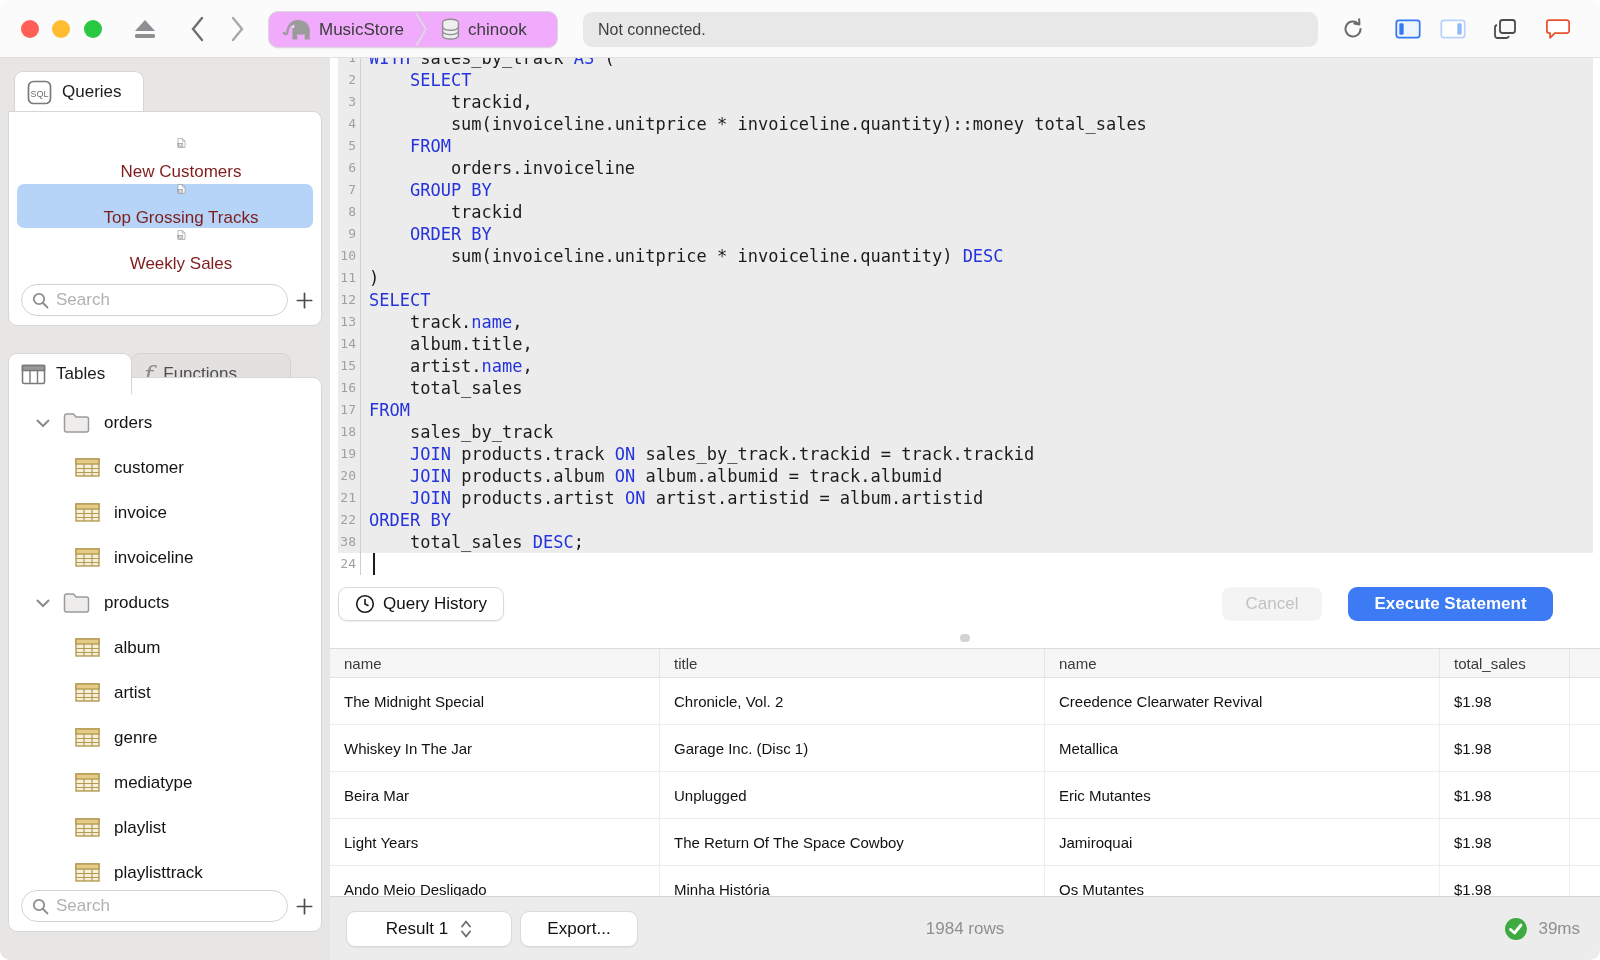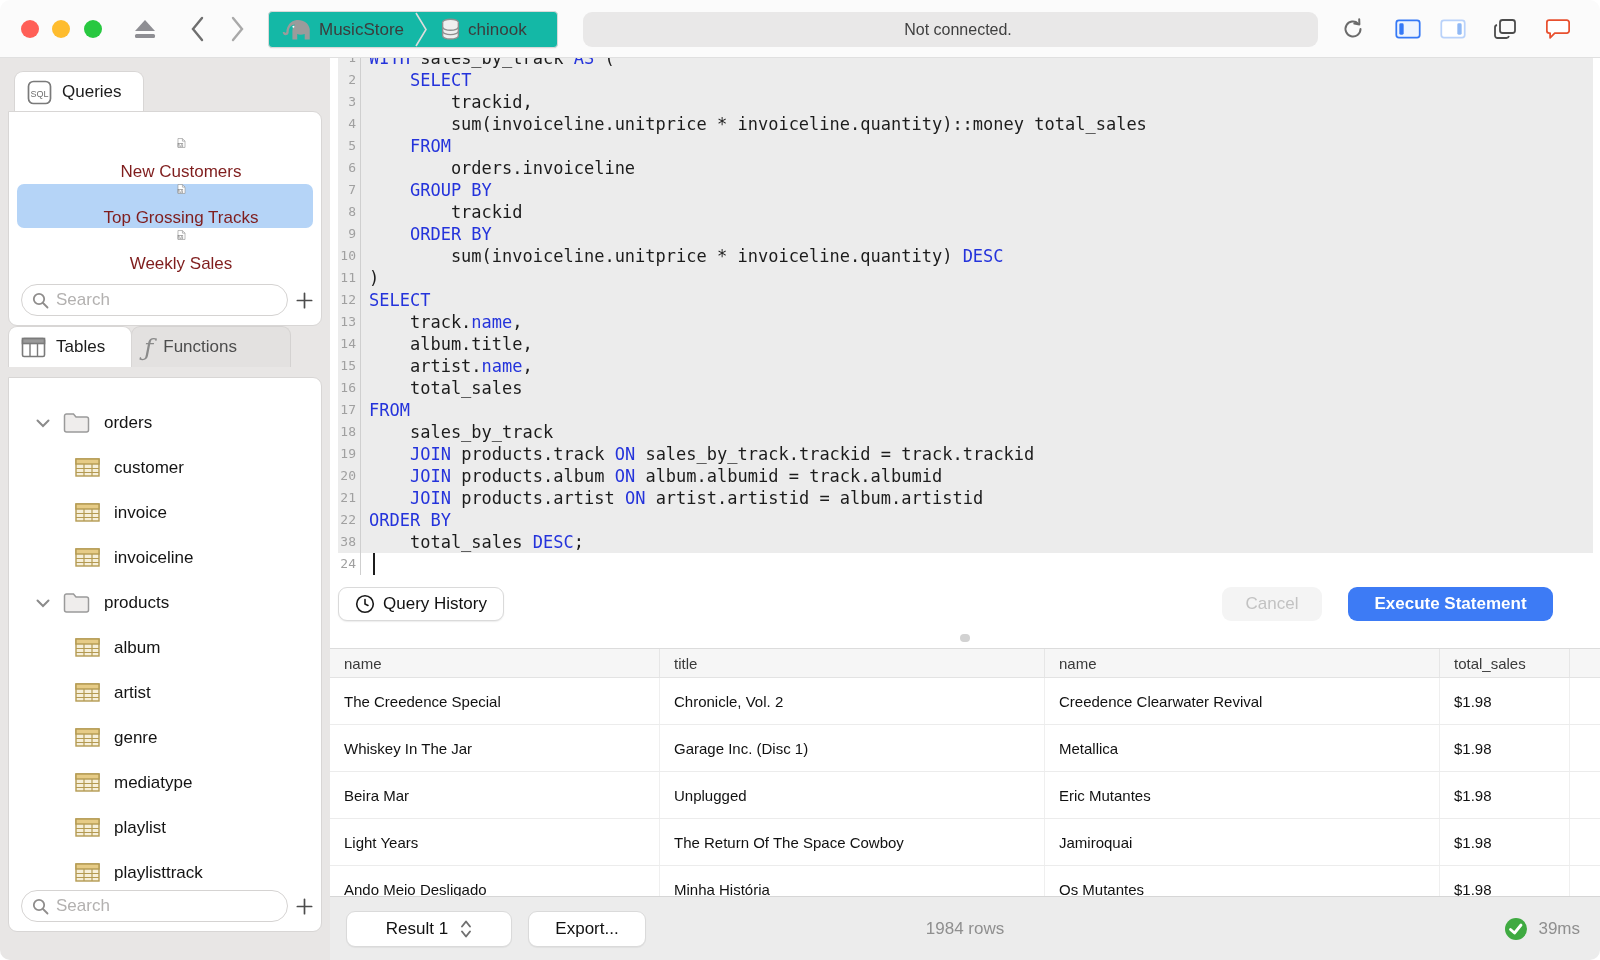--- a/index.html
+++ b/index.html
@@ -10,28 +10,28 @@
   
   .toolbar { position:absolute; left:0; top:0; width:1600px; height:58px;
              background:#fbfbfb; border-bottom:1px solid #e0e0e0; }
   .tlight { position:absolute; top:20px; width:18px; height:18px; border-radius:50%; }
   .tl-close { left:21px; background:#ff5f57; }
   .tl-min   { left:52px; background:#febc2e; }
   .tl-zoom  { left:84px; background:#28c840; }
   .tbtn { position:absolute; top:16px; width:26px; height:26px; display:flex;
           align-items:center; justify-content:center; cursor:default; }
   .breadcrumb { position:absolute; left:268px; top:11px; width:290px; height:37px;
-                background:#14b8a6; border:1px solid #d9d9d9; border-radius:4px;
+                background:#f0abfc; border:1px solid #d9d9d9; border-radius:10px;
                 display:flex; align-items:center; box-shadow:0 1px 1px rgba(0,0,0,.04); }
   .crumb { display:flex; align-items:center; gap:7px; padding:0 10px 0 12px;
            font-size:17px; color:#3c3c3c; }
   .crumb-sep { width:14px; height:35px; color:#dcdcdc; }
   .statusfield { position:absolute; left:583px; top:12px; width:735px; height:35px;
                  background:#e9e8e8; border-radius:9px; display:flex; align-items:center;
-                 padding-left:15px; font-size:16px; color:#3f3f3f;justify-content:center; }
+                 padding-left:15px; font-size:16px; color:#3f3f3f; }
 
   
   .sidebar { position:absolute; left:0; top:58px; width:330px; height:902px;
              background:#e8e6e5; }
   .panel { position:absolute; left:8px; width:314px; background:#fff;
            border:1px solid #d8d6d5; border-radius:9px; }
   .tab { display:flex; align-items:center; gap:10px; padding:0 18px 0 12px;
          height:41px; font-size:17px; color:#1c1c1c; background:#fff;
          border:1px solid #d8d6d5; border-bottom:none; border-radius:9px 9px 0 0; }
   .tab.inactive { background:#e3e1e0; color:#4d4d4d; border-color:#d4d2d1; }
@@ -41,21 +41,21 @@
   .qitem { display:flex; align-items:center; gap:14px; height:44px; margin:2px 8px;
            padding-left:32px; border-radius:7px; font-size:17px; color:#7f1d1d;flex-direction:column; }
   .qitem.selected { background:#b5d4f7; }
   .searchrow { position:absolute; left:12px; right:8px; bottom:8px; height:34px;
                display:flex; align-items:center; gap:8px; background:#fff; }
   .searchbox { flex:1; height:32px; border:1px solid #d5d3d2; border-radius:16px;
                display:flex; align-items:center; padding:0 10px; gap:7px; background:#fff; }
   .searchbox input { border:none; outline:none; flex:1; font-size:17px; color:#222;
                      font-family:"Liberation Sans", sans-serif; background:transparent; }
   .searchbox input::placeholder { color:#b3b1b0; }
-  .schema-tabs { position:absolute; left:8px; top:268px; display:flex; }
+  .schema-tabs { position:absolute; left:8px; top:295px; display:flex; }
   #tables-tab { width:124px; position:relative; z-index:2; }
   #functions-tab { width:160px; margin-left:-1px; }
   #schema-panel { top:319px; height:555px; border-top-left-radius:0; overflow:hidden; }
   .tree { padding-top:22px; }
   .trow { display:flex; align-items:center; height:45px; font-size:17px; color:#141414; }
   .trow .chev { margin-left:26px; width:16px; }
   .trow .ficon { margin-left:12px; margin-right:14px; }
   .trow.child { padding-left:66px; }
   .trow.child .ticon { margin-right:14px; }
 
@@ -101,21 +101,21 @@
            color:#111; border-right:1px solid #efefef; white-space:nowrap; overflow:hidden; }
   .tcell:last-child { border-right:none; }
 
   
   .footer { height:64px; background:#ececec; border-top:1px solid #d6d6d6;
             display:flex; align-items:center; padding:0 20px; position:relative; }
   .fbtn { height:36px; background:#fff; border:1px solid #dadada; border-radius:9px;
           box-shadow:0 1px 1px rgba(0,0,0,.05); display:flex; align-items:center;
           justify-content:center; gap:12px; font-size:17px; color:#111; }
   .fsel { width:166px; margin-left:-4px; }
-  .fexport { width:118px; margin-left:16px; }
+  .fexport { width:118px; margin-left:8px; }
   .rowcount { position:absolute; left:0; right:0; text-align:center; font-size:17px;
               color:#8f8f8f; pointer-events:none; }
   .duration { margin-left:auto; display:flex; align-items:center; gap:10px;
               font-size:17px; color:#8f8f8f; }
 
   svg { display:block; }
 </style>
 </head>
 <body>
 
@@ -535,21 +535,21 @@
         <div class="hcell">
           <span>name</span>
         </div>
         <div class="hcell">
           <span>total_sales</span>
         </div>
         <div class="hcell"></div>
       </div>
     <div class="tbody" id="results-body">
         <div class="grid-row trowr">
-          <div class="tcell">The Creedence Special</div>
+          <div class="tcell">The Midnight Special</div>
           <div class="tcell">Chronicle, Vol. 2</div>
           <div class="tcell">Creedence Clearwater Revival</div>
           <div class="tcell">$1.98</div>
           <div class="tcell"></div>
         </div>
         <div class="grid-row trowr">
           <div class="tcell">Whiskey In The Jar</div>
           <div class="tcell">Garage Inc. (Disc 1)</div>
           <div class="tcell">Metallica</div>
           <div class="tcell">$1.98</div>

